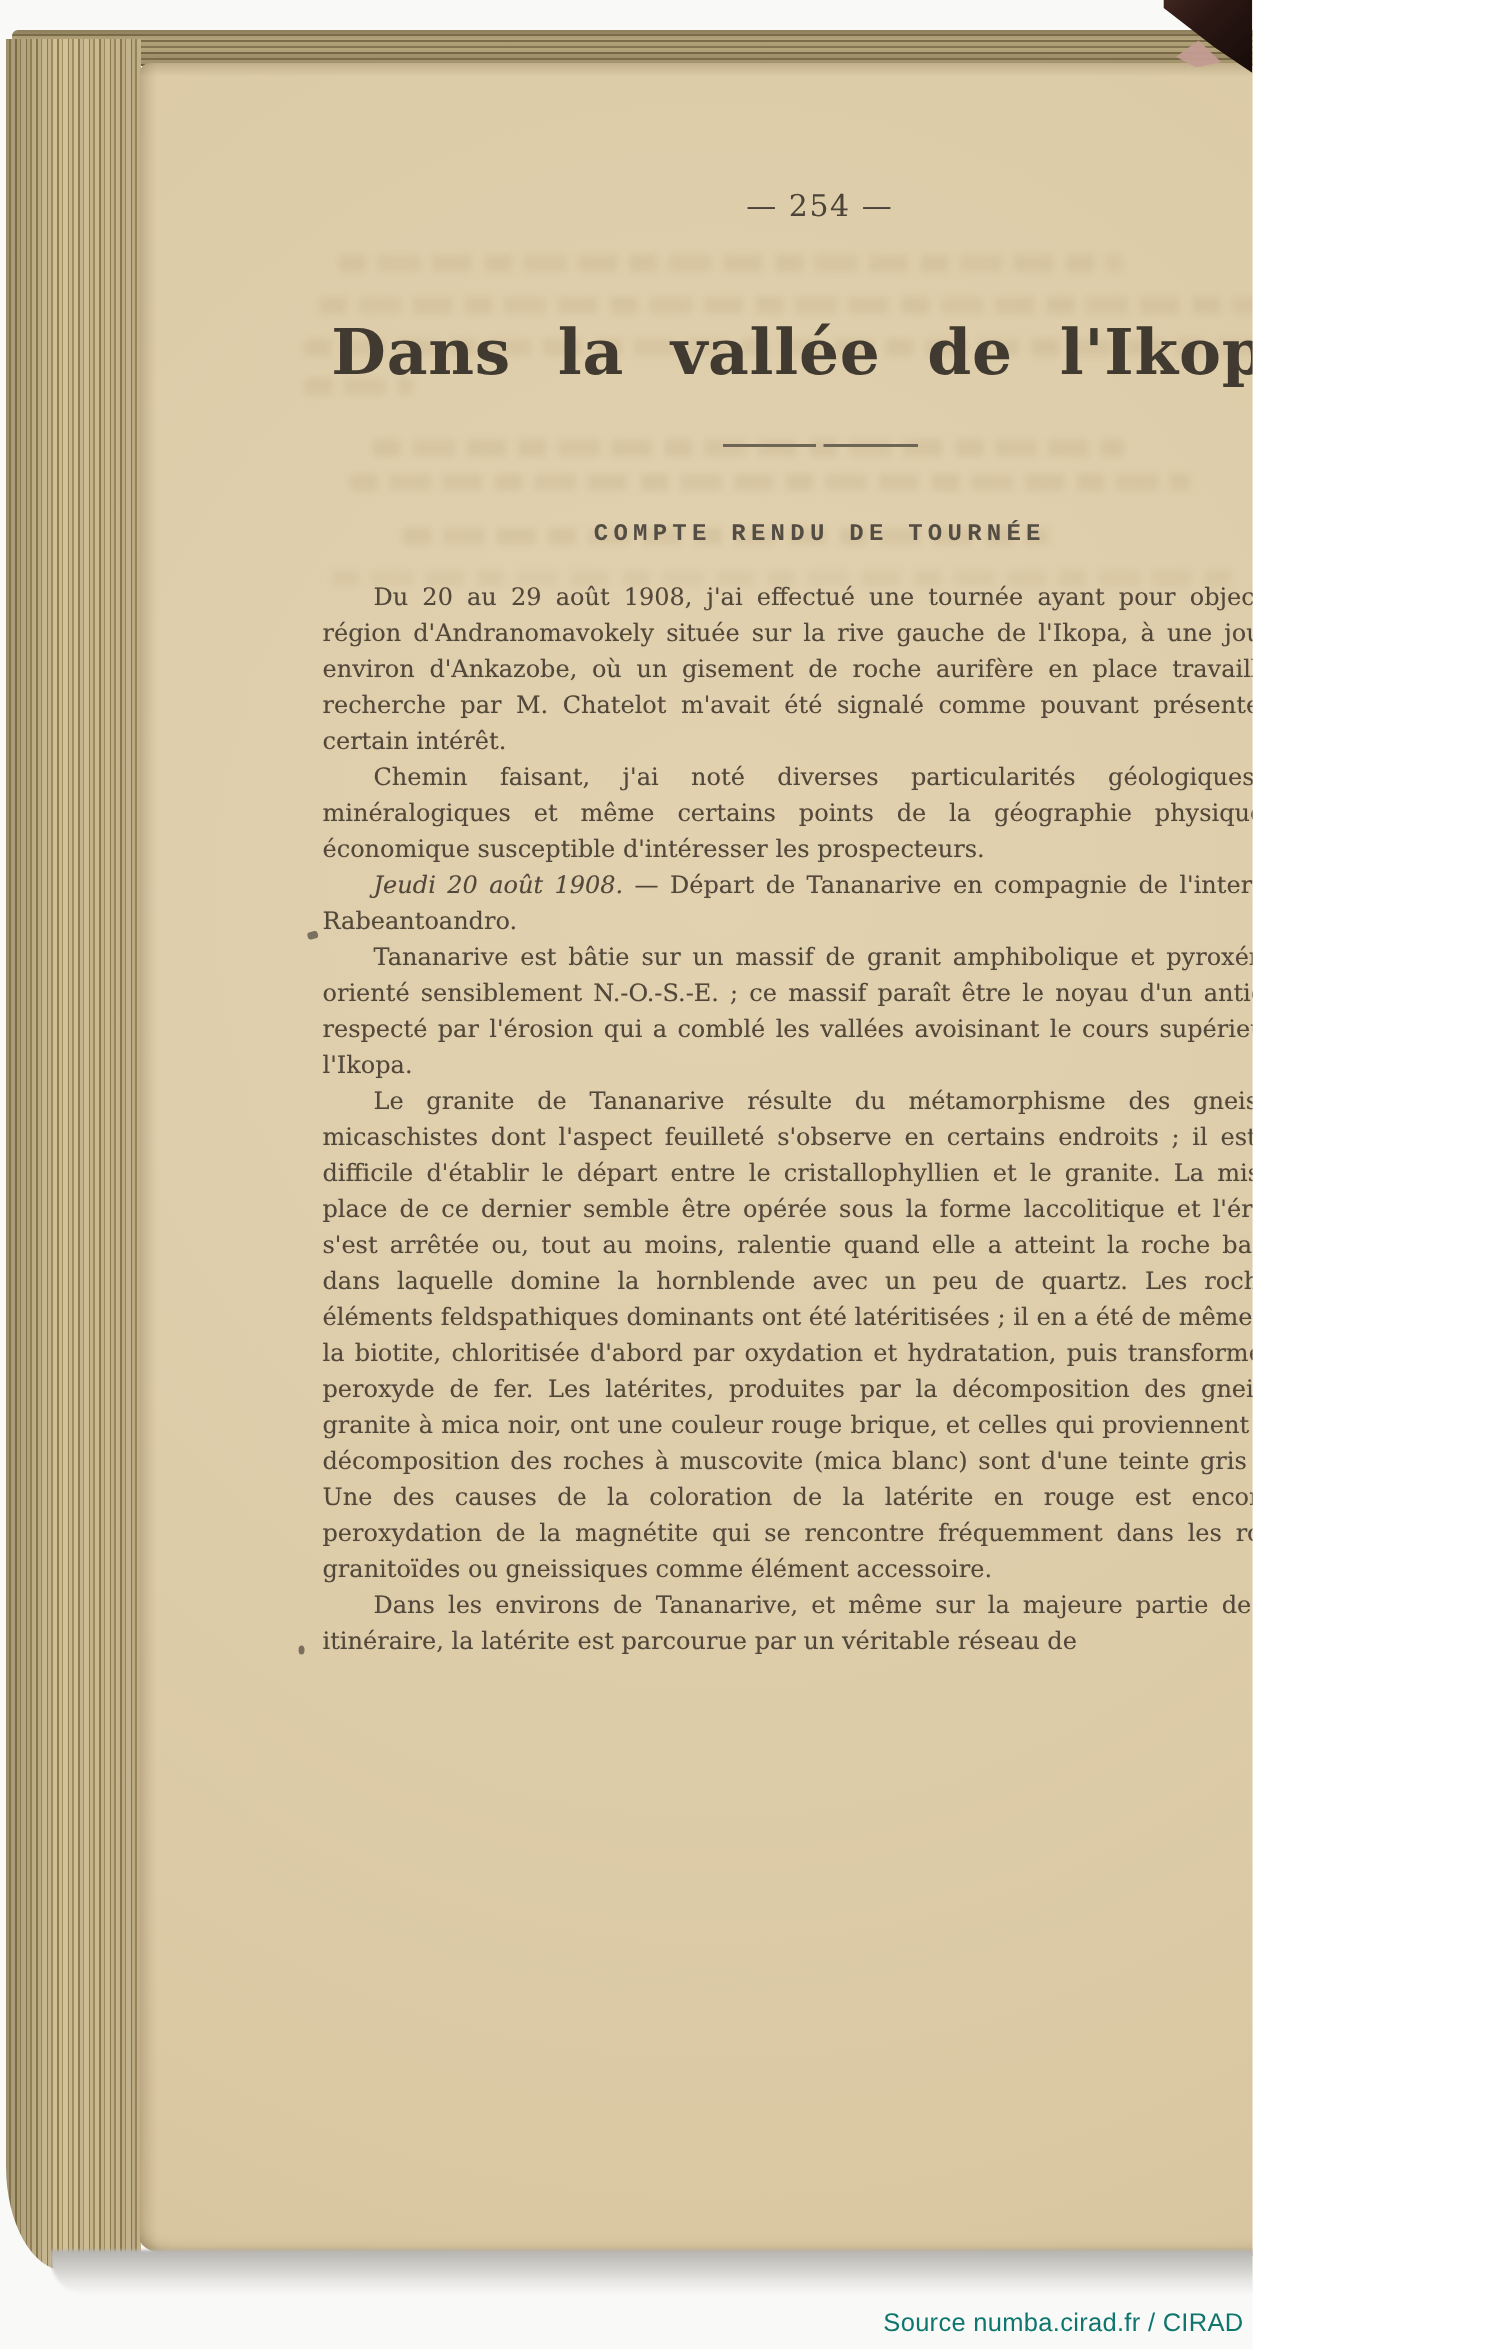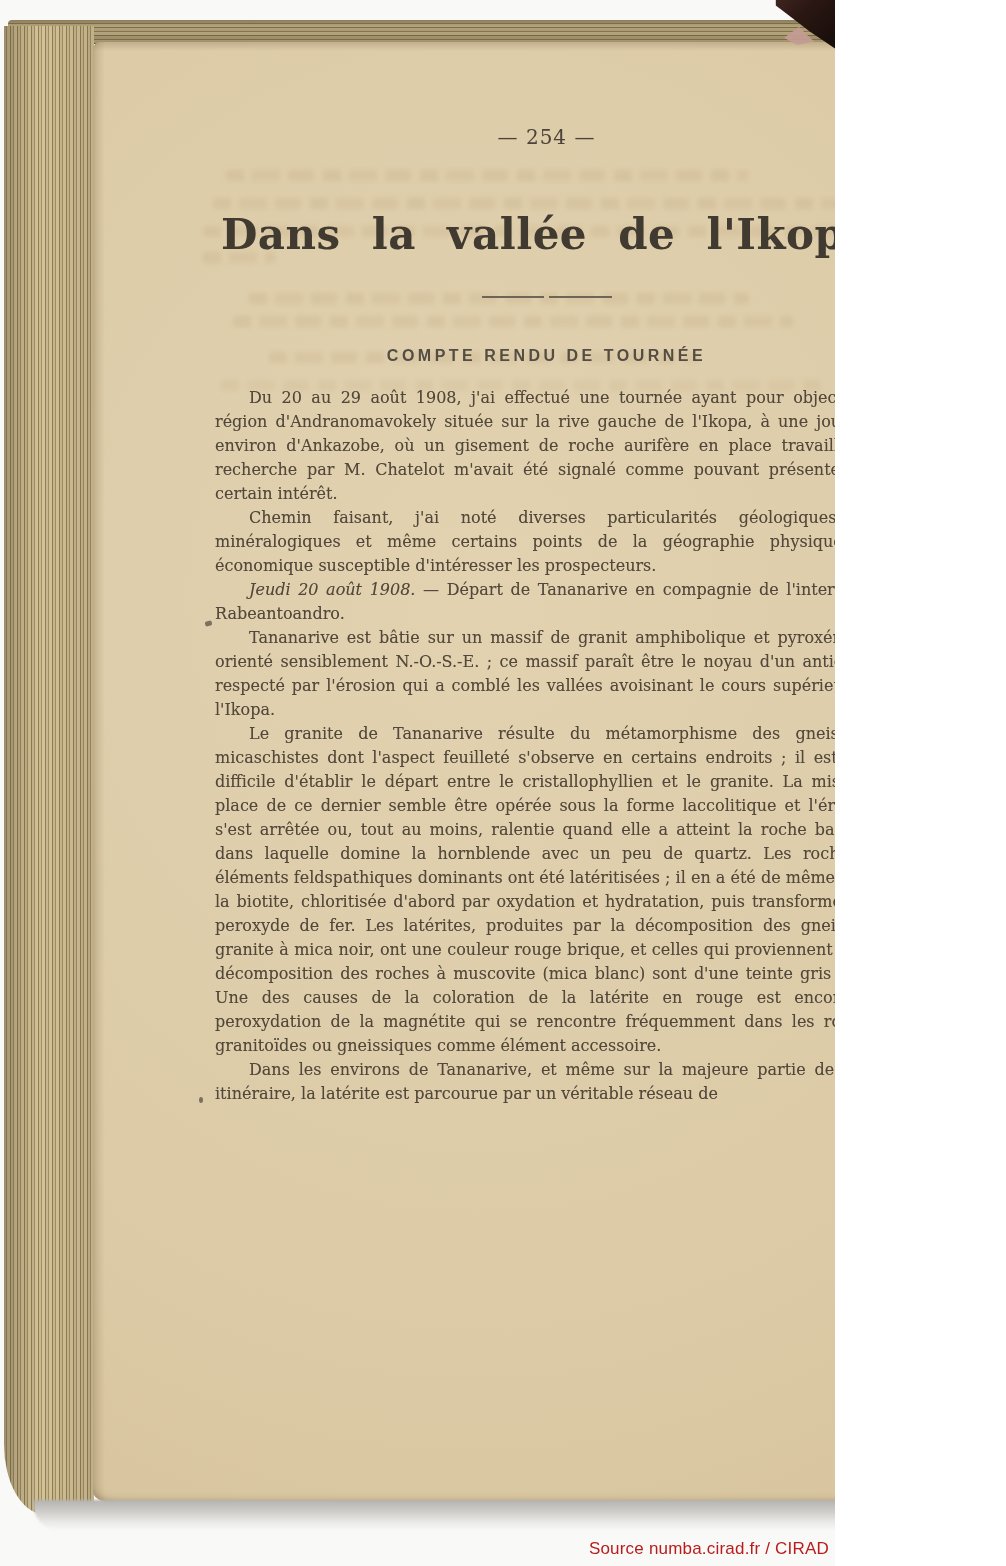--- a/index.html
+++ b/index.html
@@ -121,42 +121,42 @@
   }
   .title-separator {
     margin: 40px auto 0;
     width: 130px; height: 2px;
     display: flex; gap: 5px;
   }
   .title-separator .dash { flex: 1; height: 2px; background: #6f6556; }
   .section-heading {
     margin-top: 48px;
     text-align: center;
-    font-family: Liberation Sans, sans-serif;
+    font-family: Liberation Mono, monospace;
     font-size: 16px; line-height: 20px;
     font-weight: 700;
     letter-spacing: 3.5px;
     color: #534d44;
   }
   .body-text {
     margin-top: 20px;
     font-size: 16px;
     line-height: 24px;
     text-align: justify;
     color: #51473a;
     text-shadow: 0 0 .5px rgba(81,71,58,.35);
   }
   .body-text p { margin: 0; text-indent: 34px; }
   .body-text .ital { font-style: italic; }
 
   .attribution {
     position: absolute; right: 6px; top: 1539px;
     font-family: "Liberation Sans", sans-serif;
     font-size: 17px; line-height: 20px;
-    color: #b91c1c;
+    color: #0f766e;
     letter-spacing: .2px;
   }
 </style>
 </head>
 <body>
 
 <div class="scene">
 
   <div class="book-top-edges"></div>
   <div class="book-left-edges"></div>

